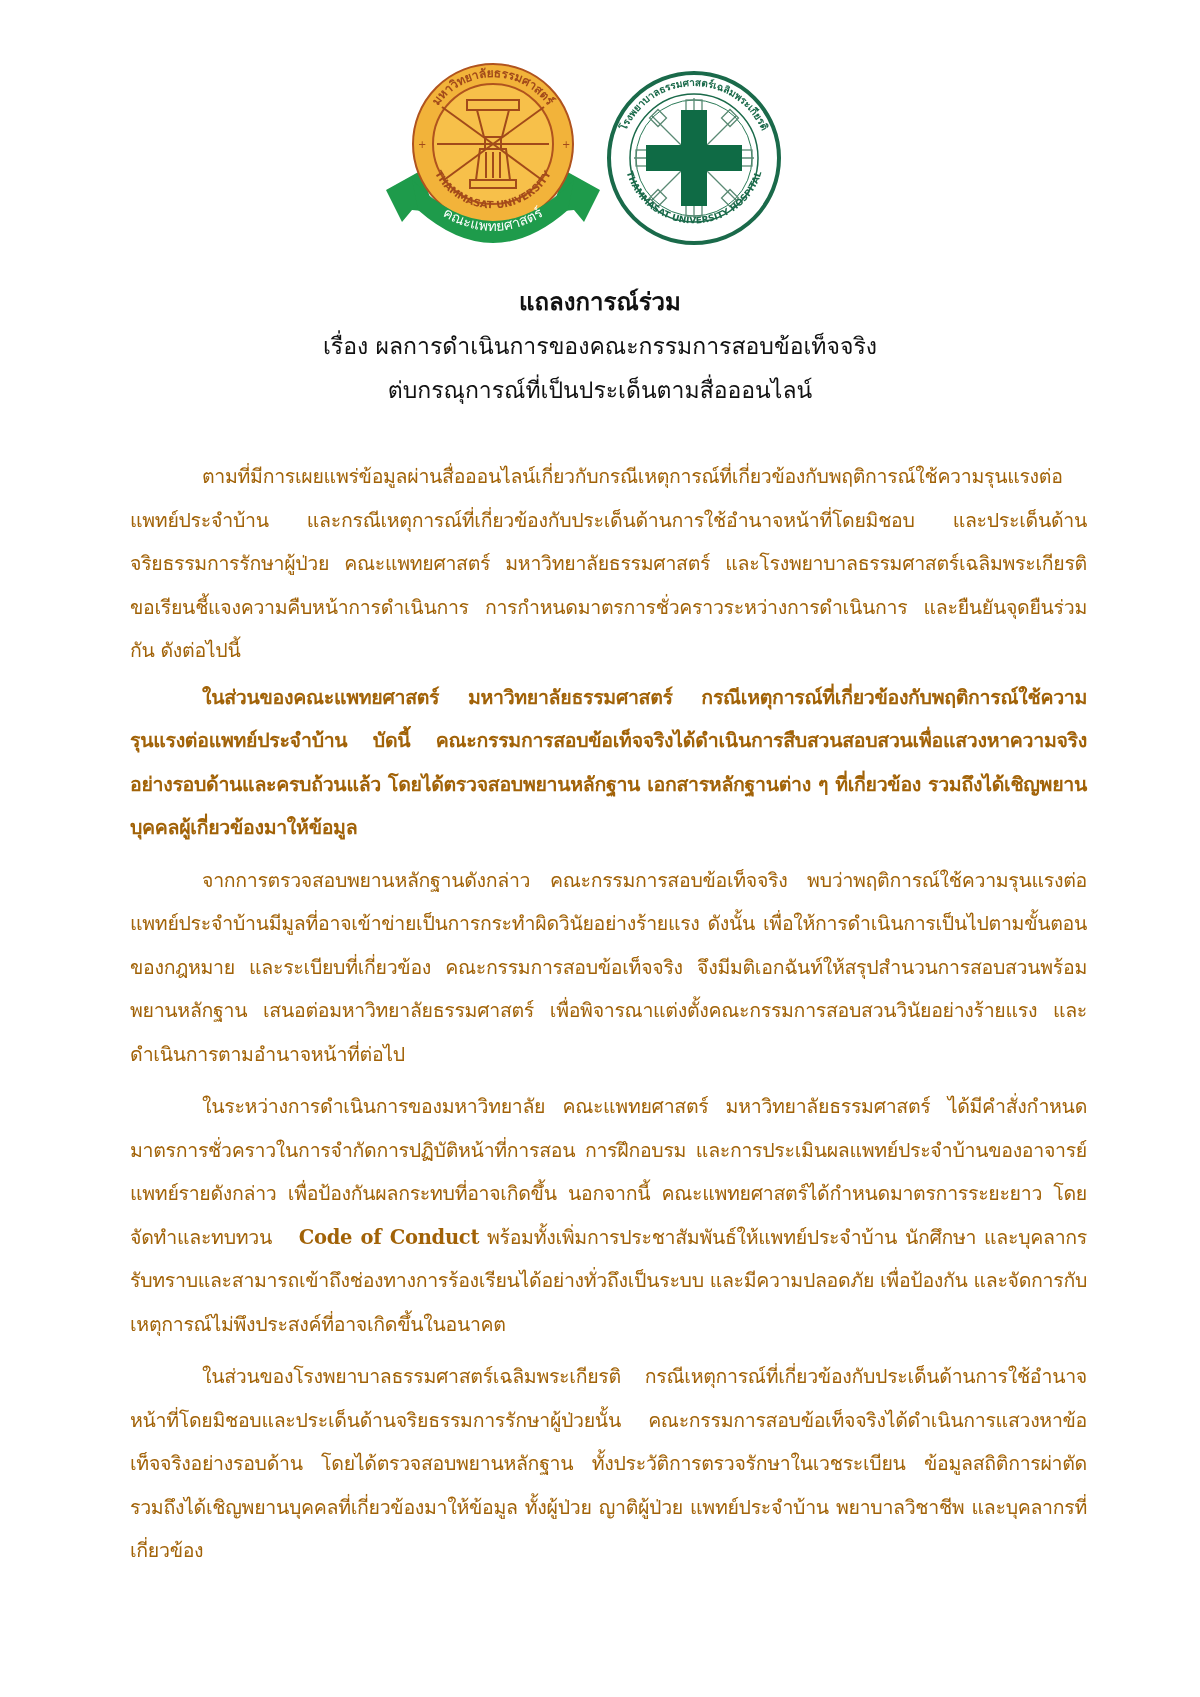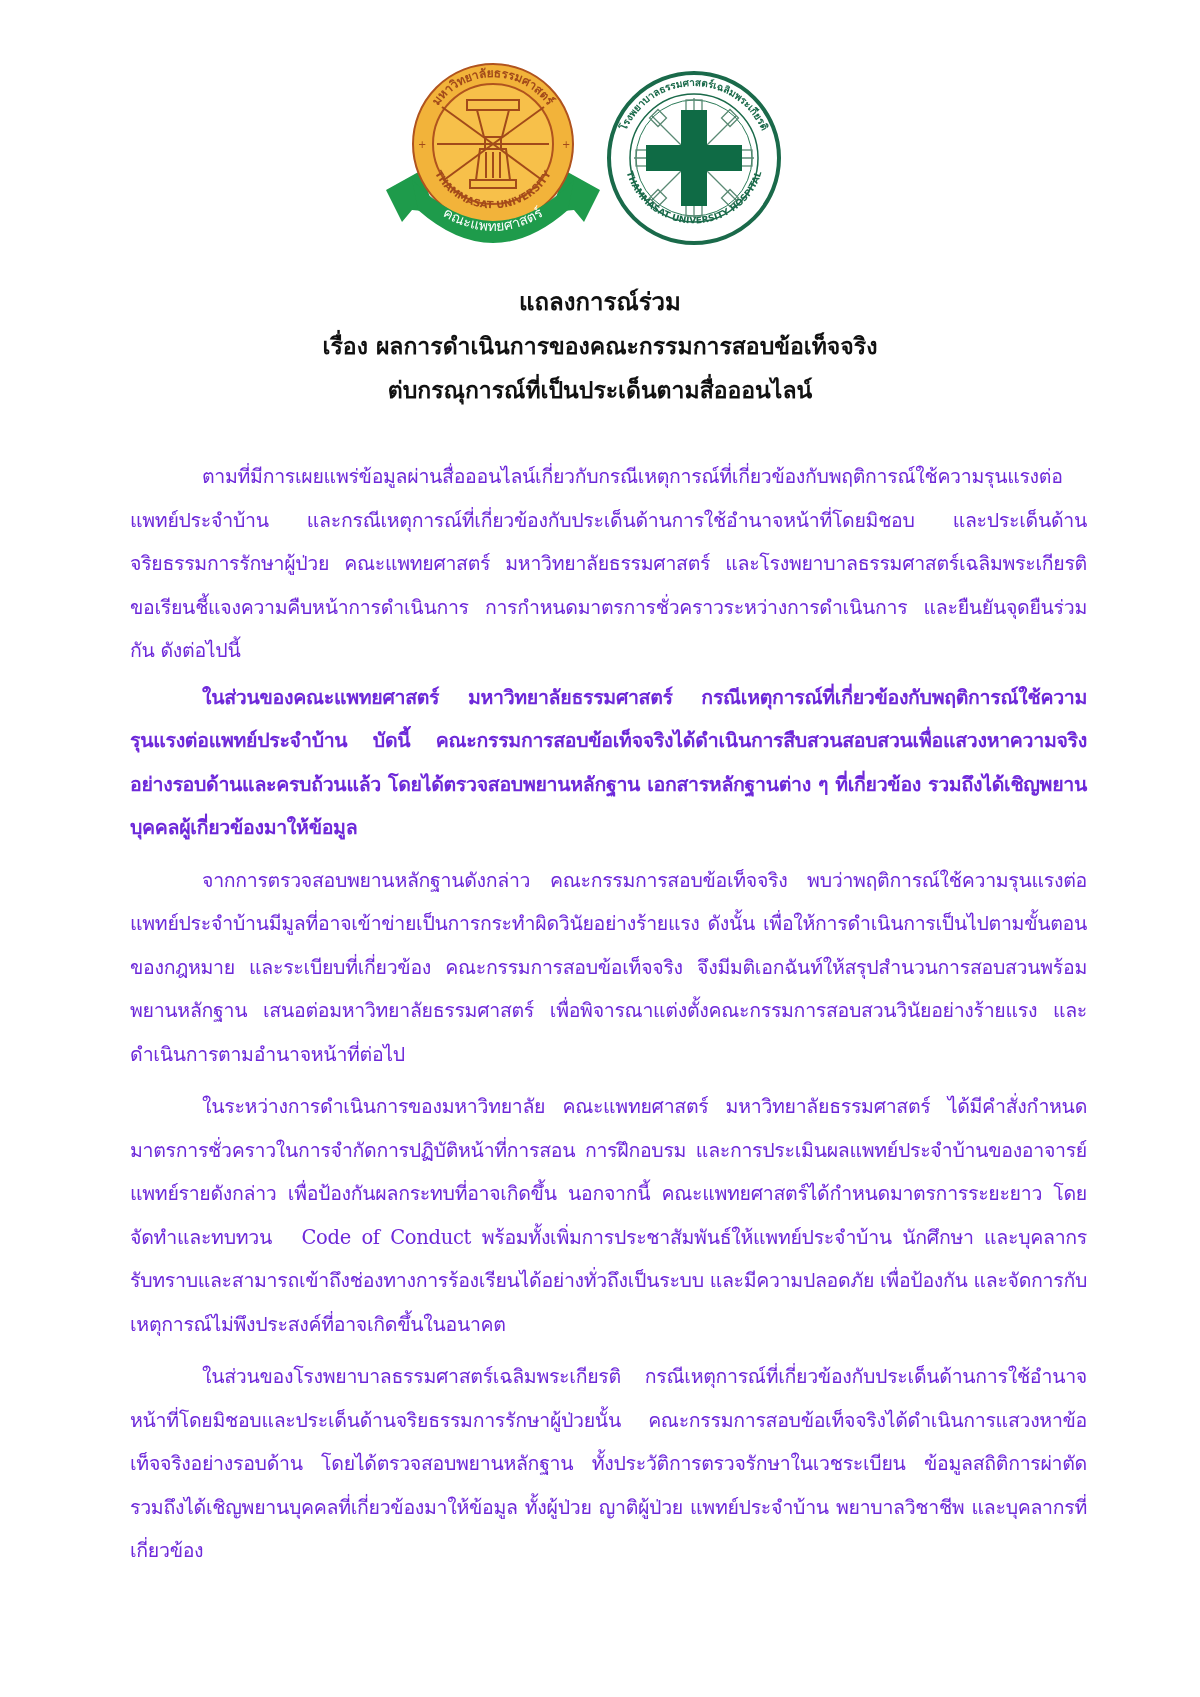--- a/index.html
+++ b/index.html
@@ -8,27 +8,27 @@
 
   .logos { position: absolute; top: 62px; left: 0; width: 1200px; height: 190px; }
   .logo { position: absolute; }
   .logo-faculty { left: 382px; top: 0; width: 222px; height: 190px; }
   .logo-hospital { left: 606px; top: 8px; width: 176px; height: 176px; }
 
   .header { position: absolute; top: 280px; left: 0; width: 1200px; text-align: center; }
   .header .line { font-family: "DejaVu Sans", "Liberation Sans", sans-serif;
                   font-size: 23px; line-height: 44px; color: #111; }
   .header .line.title { font-weight: bold; font-size: 24px; }
-  .header .line.sub { font-weight: bold; }
+  .header .line.sub { font-weight: normal; }
 
   .content { position: absolute; top: 455px; left: 130px; width: 957px; }
   .para { font-family: "DejaVu Serif", "Liberation Serif", serif;
           font-size: 19.5px; line-height: 43.5px; margin: 0 0 9px 0;
-          text-align: justify; text-indent: 72px; letter-spacing: -0.3px; color: #6d28d9; }
-  .para .bold { font-weight: normal; margin-left: 19px; }
+          text-align: justify; text-indent: 72px; letter-spacing: -0.3px; color: #a16207; }
+  .para .bold { font-weight: bold; margin-left: 19px; }
   .para.p2 { margin-top: -6px; font-weight: bold; }
 </style>
 </head>
 <body>
 
 <div class="logos">
 
   <div class="logo logo-faculty">
     <svg width="222" height="190" viewBox="0 0 222 190">
 

